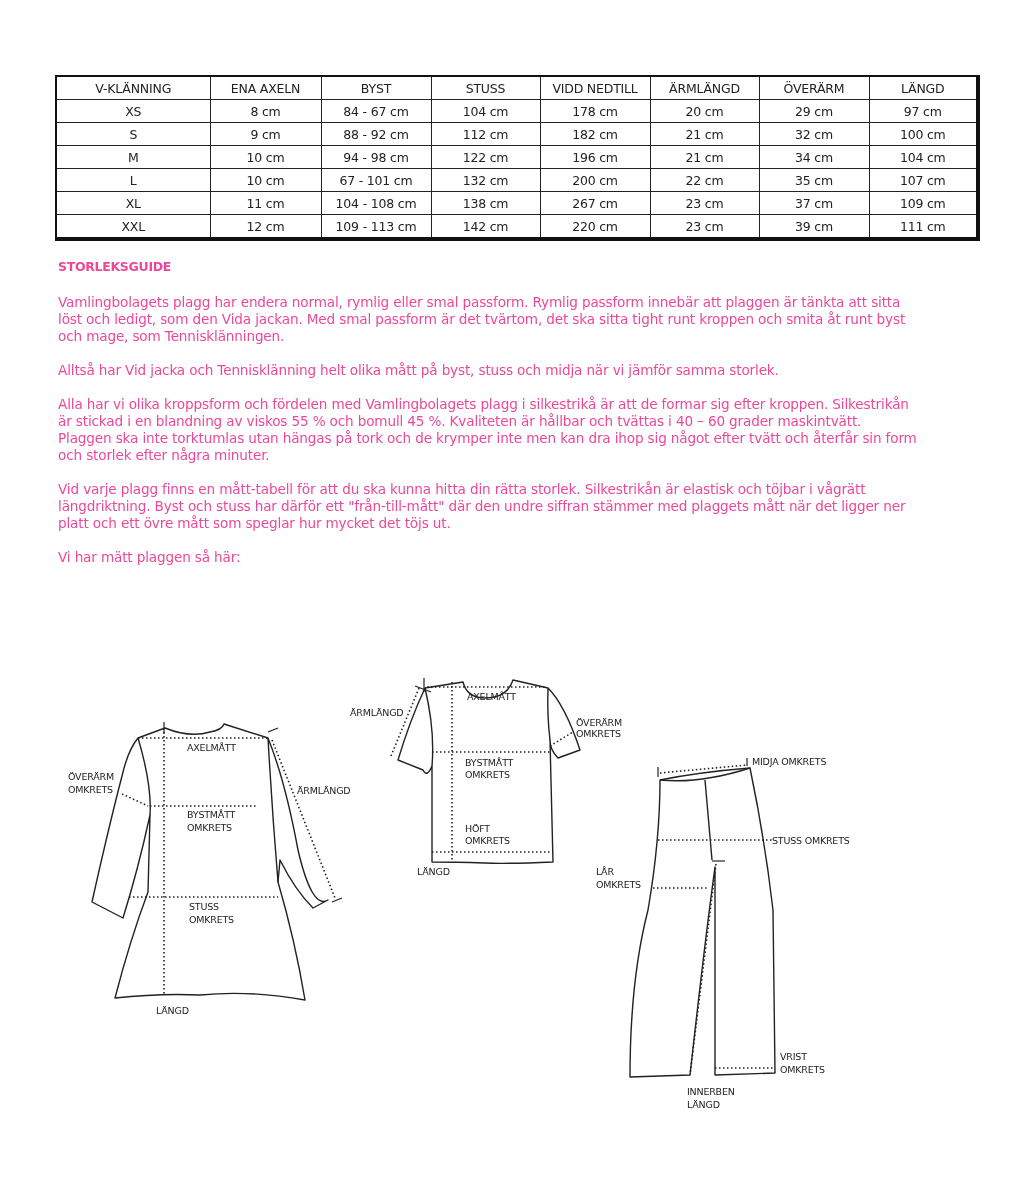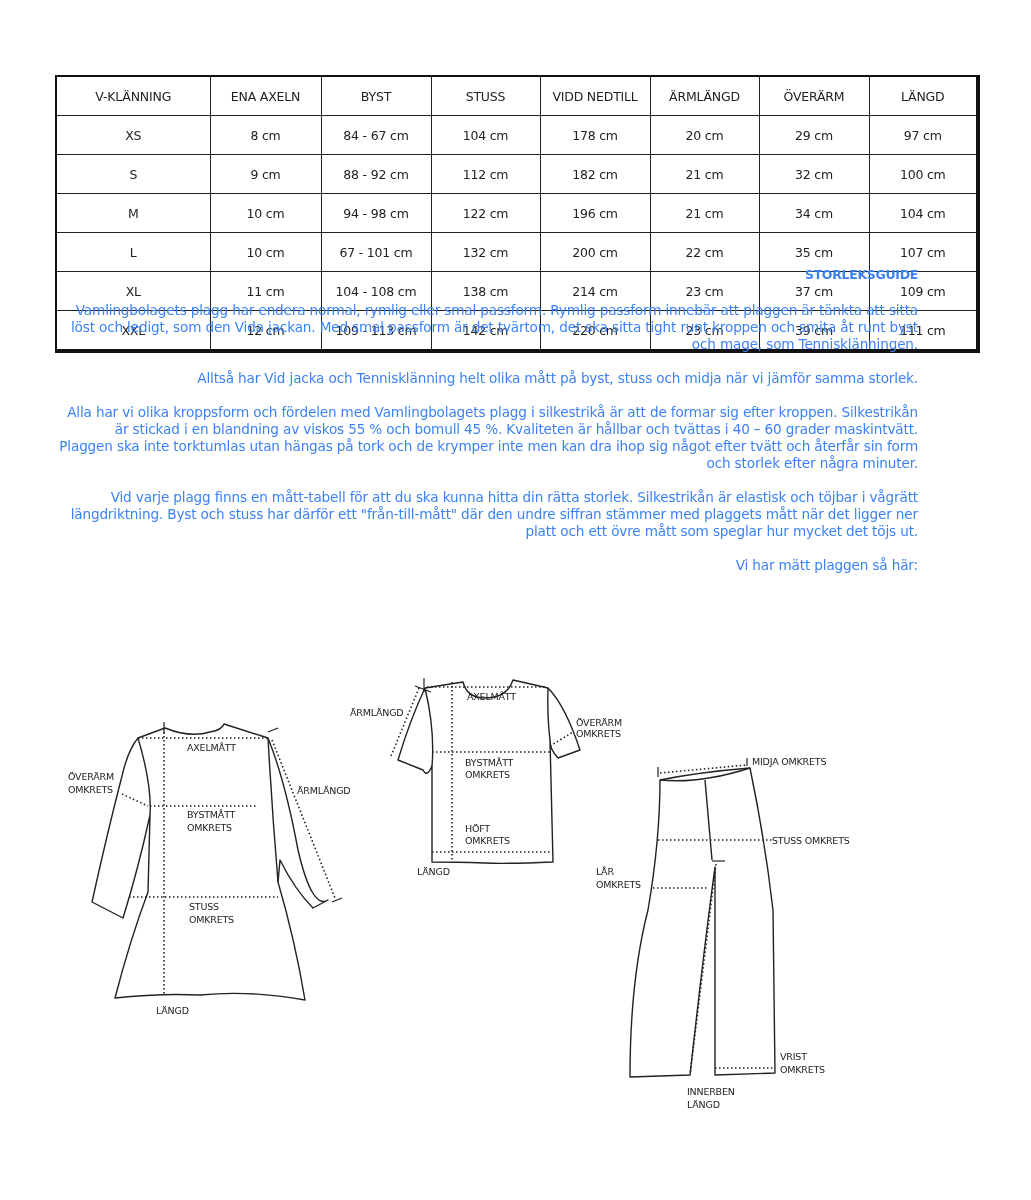--- a/index.html
+++ b/index.html
@@ -2,26 +2,26 @@
 <html><head>
 <meta charset="utf-8">
 <style>
   html, body { margin: 0; padding: 0; background: #ffffff; }
   body { width: 1031px; height: 1200px; position: relative; overflow: hidden;
          font-family: "DejaVu Sans", sans-serif; color: #1a1a1a; }
   #size-table { position: absolute; left: 55px; top: 75px; width: 922px;
                 border-collapse: collapse; table-layout: fixed;
                 border-top: 2px solid #111; border-left: 2px solid #111;
                 border-right: 4px solid #111; border-bottom: 4px solid #111; }
-  #size-table th, #size-table td { border: 1px solid #222; height: 22px; padding: 8px;
+  #size-table th, #size-table td { border: 1px solid #222; height: 22px; padding: 0;
                 text-align: center; font-size: 12.5px; font-weight: normal; color: #222;
                 letter-spacing: -0.2px; }
   #size-table th { height: 22px; }
-  .guide { position: absolute; left: 58px; top: 266px; width: 860px; font-size: 13.6px;
-           line-height: 17px; color: #3b82f6; letter-spacing: -0.15px; text-align: right; }
+  .guide { position: absolute; left: 58px; top: 258px; width: 860px; font-size: 13.6px;
+           line-height: 17px; color: #ec4899; letter-spacing: -0.15px; }
   .guide h2 { font-size: 12.5px; font-weight: bold; margin: 0 0 19px 0; letter-spacing: -0.3px; }
   .guide p { margin: 12px 0 17px 0; }
   .guide em { font-style: italic; }
   .diagram { position: absolute; }
   .diagram svg { display: block; overflow: visible; }
   .lbl { font-family: "DejaVu Sans", sans-serif; font-size: 9.5px; fill: #222; letter-spacing: -0.2px; }
   .out { fill: none; stroke: #222; stroke-width: 1.4; stroke-linejoin: round; }
   .dot { fill: none; stroke: #222; stroke-width: 1.6; stroke-dasharray: 1.5 2.5; }
   .tick { stroke: #222; stroke-width: 1.2; }
 </style>
@@ -90,21 +90,21 @@
         <td>200 cm</td>
         <td>22 cm</td>
         <td>35 cm</td>
         <td>107 cm</td>
       </tr>
       <tr>
         <td>XL</td>
         <td>11 cm</td>
         <td>104 - 108 cm</td>
         <td>138 cm</td>
-        <td>214 cm</td>
+        <td>267 cm</td>
         <td>23 cm</td>
         <td>37 cm</td>
         <td>109 cm</td>
       </tr>
       <tr>
         <td>XXL</td>
         <td>12 cm</td>
         <td>109 - 113 cm</td>
         <td>142 cm</td>
         <td>220 cm</td>

